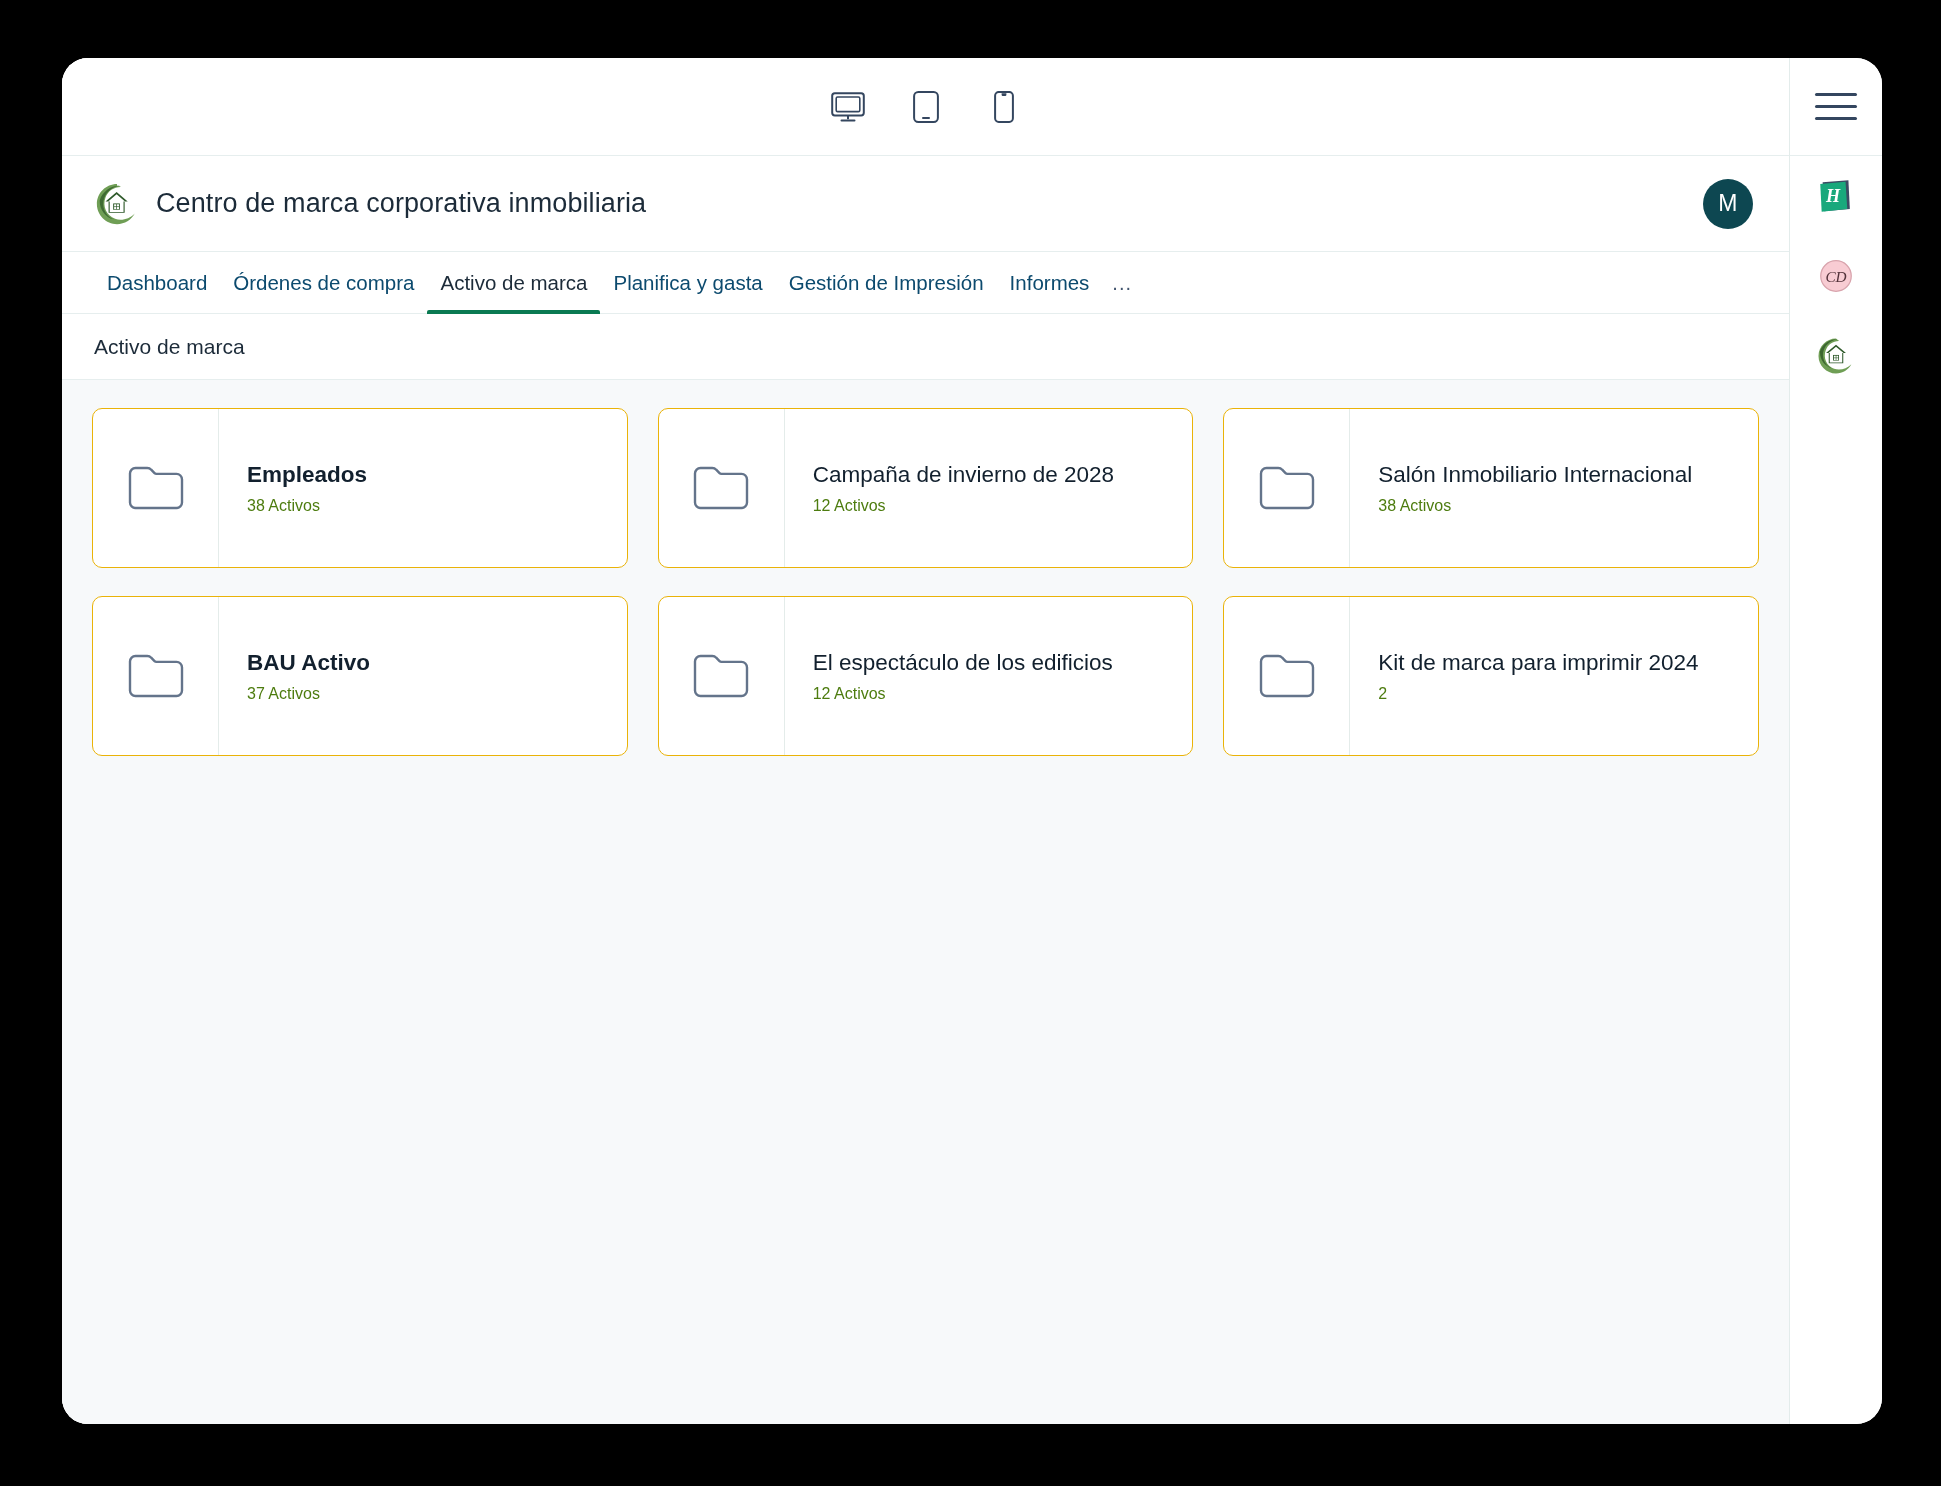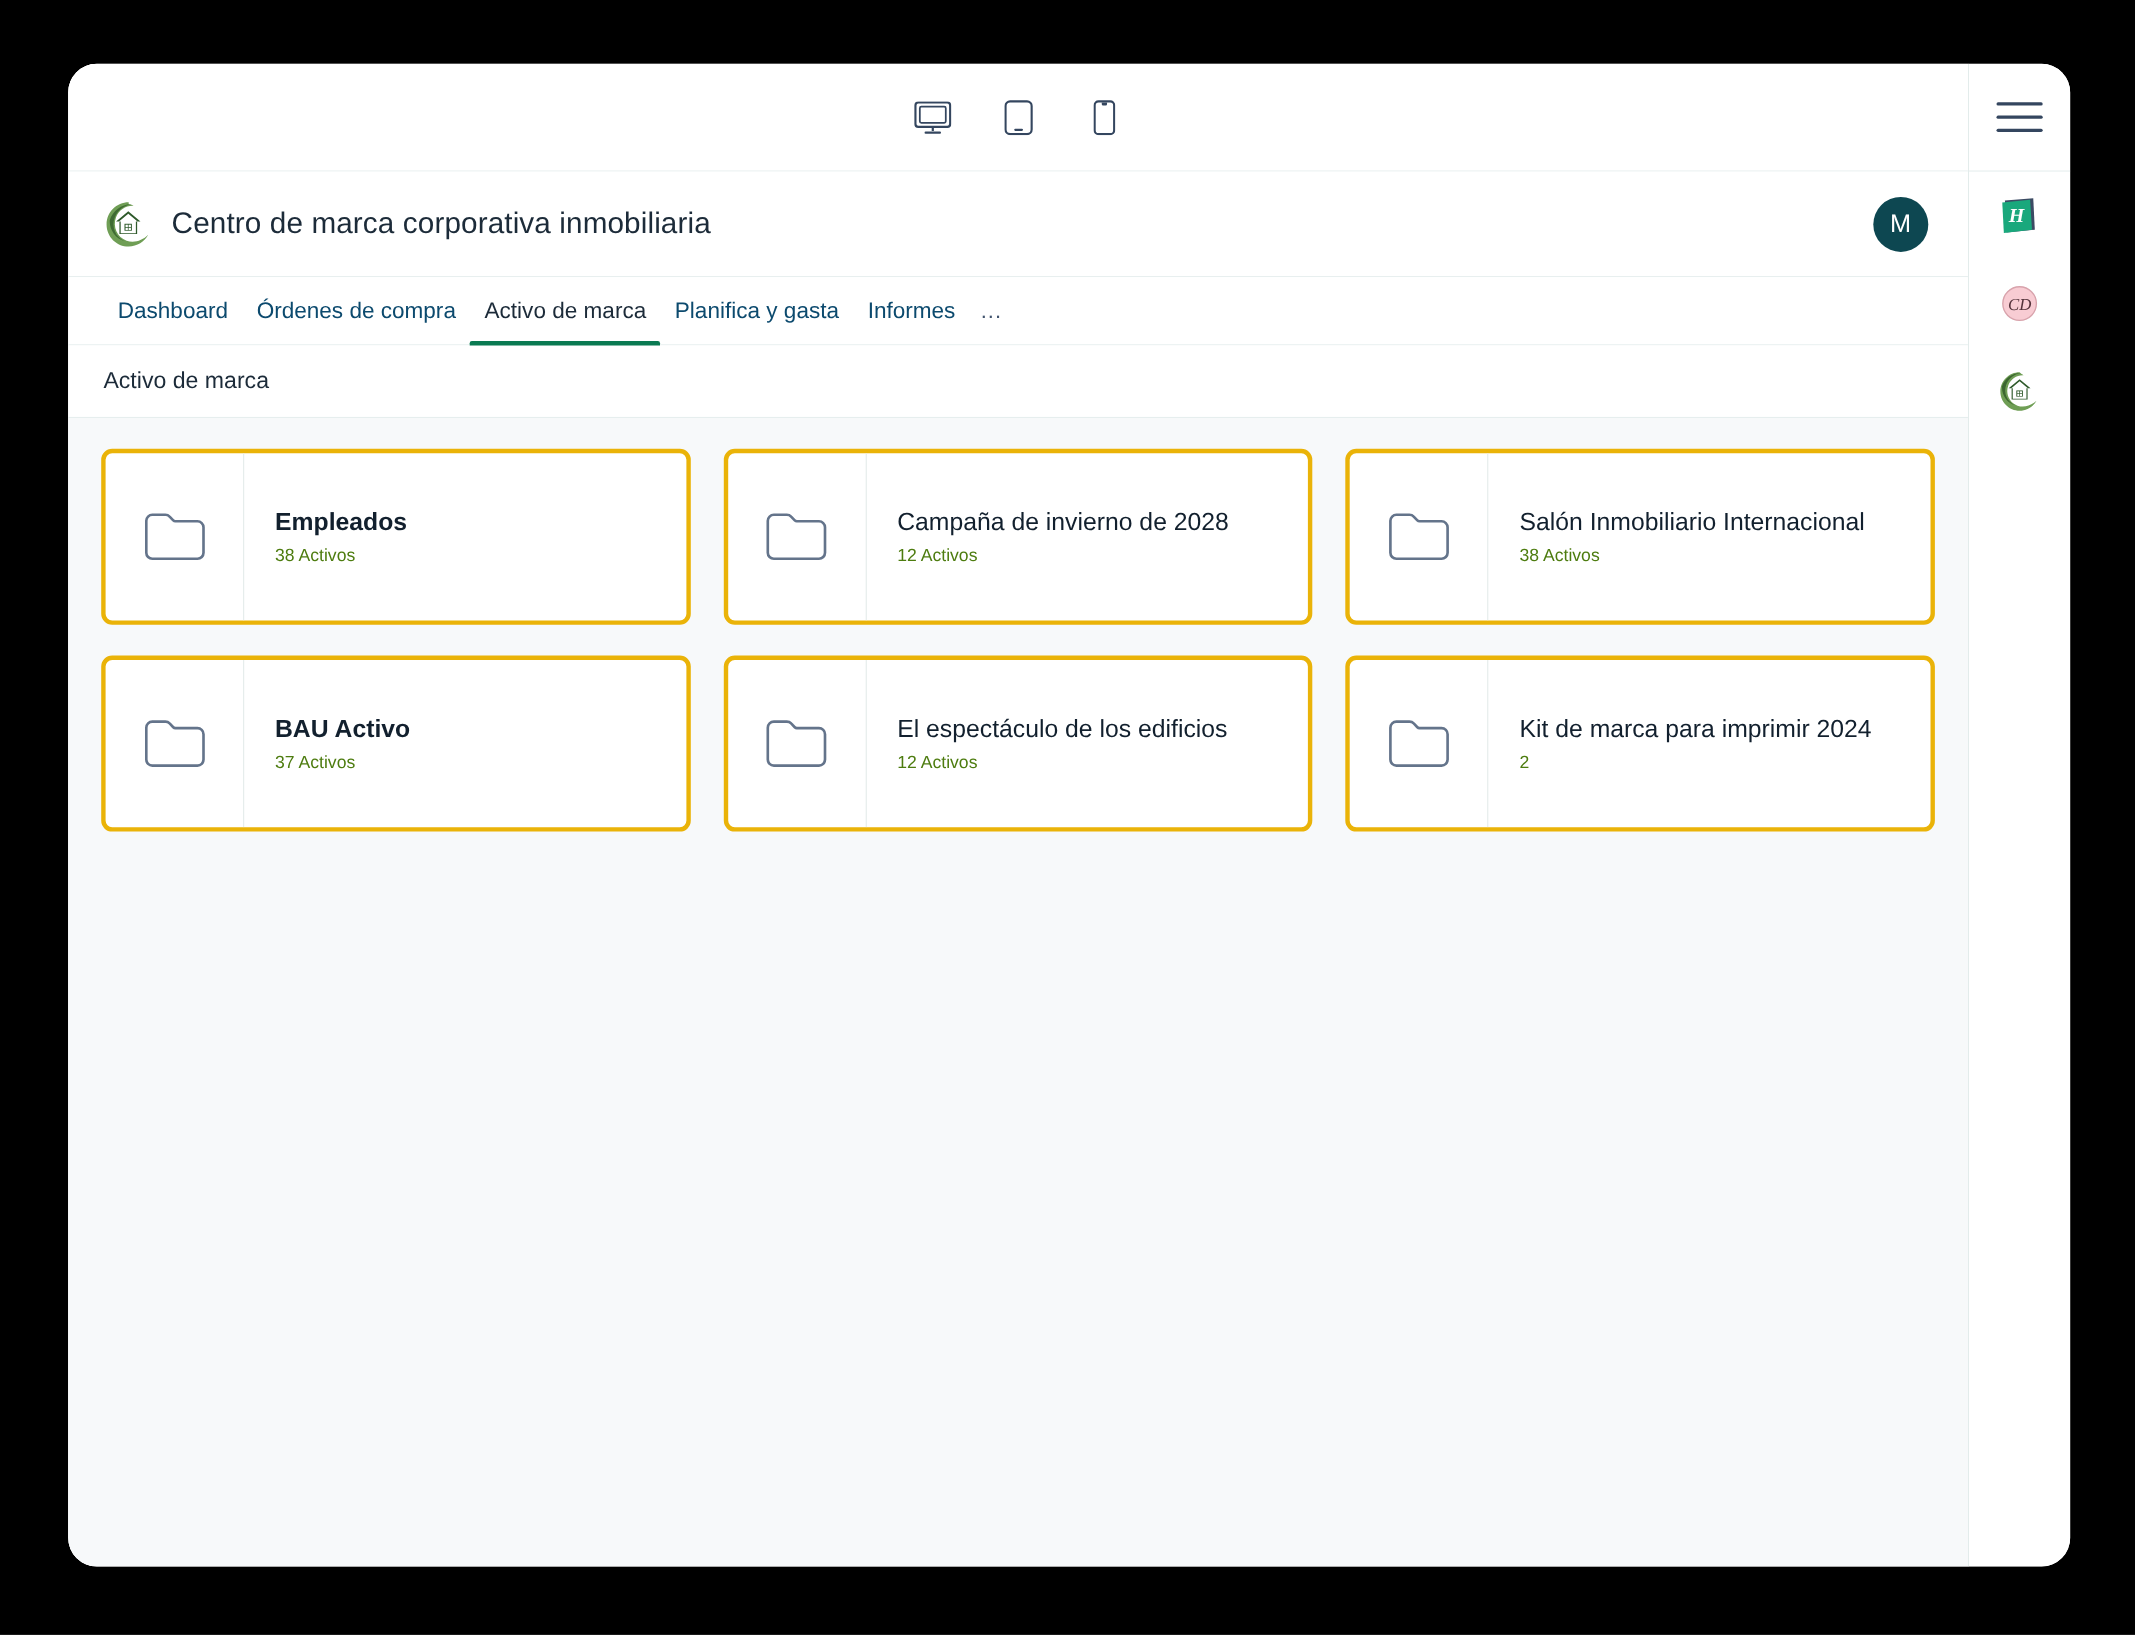--- a/index.html
+++ b/index.html
@@ -180,21 +180,21 @@
     display: grid;
     grid-template-columns: repeat(3, 1fr);
     gap: 28px 30px;
   }
 
   .folder-card {
     display: flex;
     align-items: stretch;
     height: 160px;
     background: #ffffff;
-    border: 4px solid #eab308;
+    border: 1px solid #eab308;
     border-radius: 10px;
     cursor: pointer;
     overflow: hidden;
   }
   .folder-card .thumb {
     flex: 0 0 126px;
     display: flex;
     align-items: center;
     justify-content: center;
     border-right: 1px solid #e4ecea;
@@ -299,20 +299,21 @@
         <div class="brand-title">Centro de marca corporativa inmobiliaria</div>
         <div class="brand-spacer"></div>
         <div class="avatar">M</div>
       </div>
 
       <div class="navbar">
         <button class="tab">Dashboard</button>
         <button class="tab">Órdenes de compra</button>
         <button class="tab is-active">Activo de marca</button>
         <button class="tab">Planifica y gasta</button>
+        <button class="tab">Gestión de Impresión</button>
         <button class="tab">Informes</button>
         <button class="tab-more">...</button>
       </div>
 
       <div class="crumbbar">
         <span class="crumb">Activo de marca</span>
       </div>
 
       <div class="content">
         <div class="card-grid">

